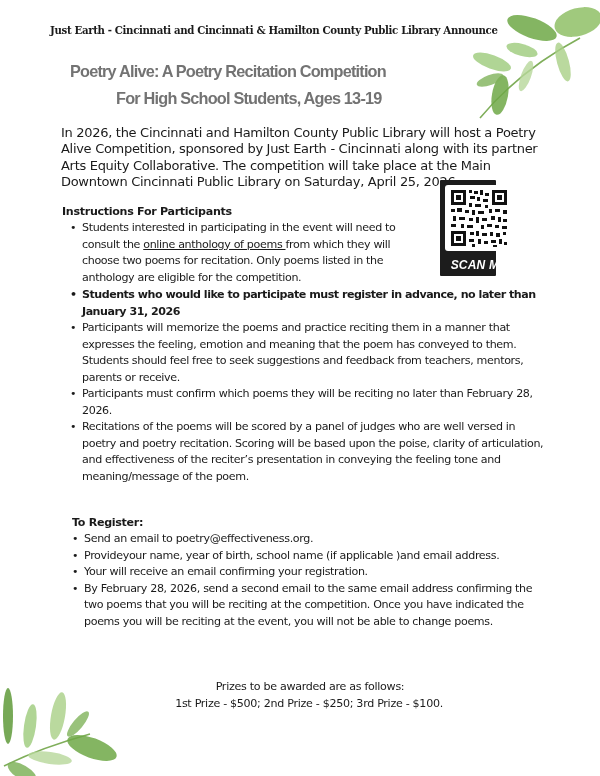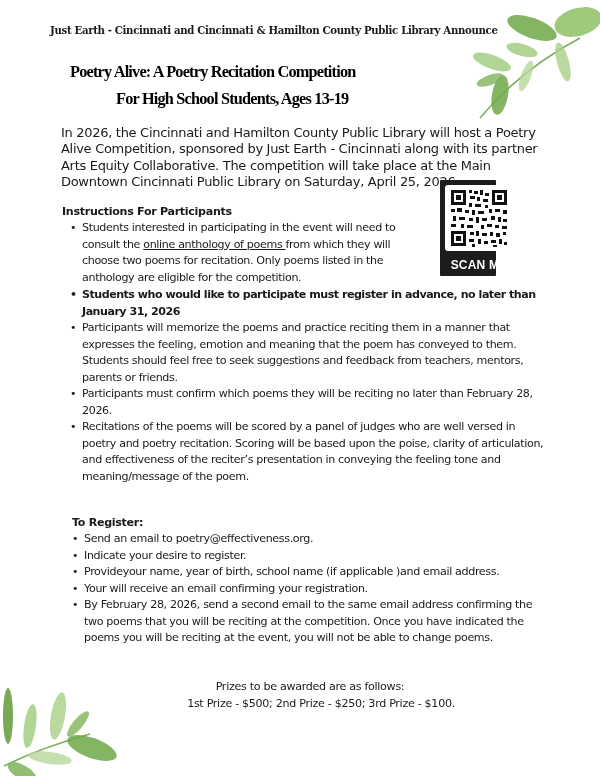--- a/index.html
+++ b/index.html
@@ -6,21 +6,21 @@
     body {
       width: 600px; height: 776px; background: #ffffff; position: relative; overflow: hidden;
       font-family: "DejaVu Sans", sans-serif; color: #1a1a1a;
     }
     .announce {
       position: absolute; left: 50px; top: 24px; width: 420px;
       font-family: "DejaVu Serif", serif; font-weight: bold; font-size: 10.2px; letter-spacing: -0.35px; color: #1b1b1b;
       white-space: nowrap;
     }
     .title1, .title2 {
-      position: absolute; font-family: Liberation Serif, serif; font-weight: bold; color: #000000; white-space: nowrap;
+      position: absolute; font-family: Liberation Sans, sans-serif; font-weight: bold; color: #737373; white-space: nowrap;
       letter-spacing: -0.8px;
     }
     .title1 { left: 70px; top: 62px; font-size: 16.3px; }
     .title2 { left: 116px; top: 89px; font-size: 16.3px; }
     .intro {
       position: absolute; left: 61px; top: 125px; width: 485px;
       font-size: 13px; line-height: 16.4px; letter-spacing: -0.3px;
     }
     .section-head {
       position: absolute; font-weight: bold; font-size: 11.1px; letter-spacing: -0.3px;
@@ -38,24 +38,24 @@
     .instr1 { left: 70px; top: 220px; width: 350px; }
     .instr2 { left: 70px; top: 287px; width: 480px; }
     .instr2 li.bold { font-weight: bold; letter-spacing: -0.5px; }
     .reg-list { left: 72px; top: 531px; width: 480px; }
     .underline { text-decoration: underline; margin-top: 44px; }
     .prizes {
       position: absolute; left: 60px; width: 480px; text-align: center;
       font-size: 11.1px; letter-spacing: -0.3px;
     }
     .prizes-head { top: 680px; left: 70px; }
-    .prizes-line { top: 697px; left: 81px; }
+    .prizes-line { top: 697px; left: 69px; }
     .qr {
       position: absolute; left: 440px; top: 180px; width: 56px; height: 96px;
-      background: #1c1c1c; border-radius: 1px;
+      background: #1c1c1c; border-radius: 1px; font-style: italic;
     }
     .qr-inner {
       position: absolute; left: 5px; top: 5px; width: 68px; height: 66px; background: #fff; border-radius: 3px;
     }
     .qr-label {
       position: absolute; left: 0; bottom: 4px; width: 78px; text-align: center; color: #fff;
       font-family: "Liberation Sans", sans-serif; font-size: 12px; font-weight: bold; letter-spacing: 0.2px;
     }
     .leaf-tr { position: absolute; left: 460px; top: 0; width: 140px; height: 120px; }
     .leaf-bl { position: absolute; left: 0; top: 676px; width: 120px; height: 100px; }
@@ -148,30 +148,29 @@
 </div>
 
 <div class="section-head instr-head">Instructions For Participants</div>
 
 <ul class="bullets instr1">
   <li><span>Students interested in participating in the event will need to consult the </span><a class="underline">online anthology of poems </a><span>from which they will choose two poems for recitation. Only poems listed in the anthology are eligible for the competition.</span></li>
 </ul>
 
 <ul class="bullets instr2">
   <li class="bold">Students who would like to participate must register in advance, no later than January 31, 2026</li>
-  <li>Participants will memorize the poems and practice reciting them in a manner that expresses the feeling, emotion and meaning that the poem has conveyed to them. Students should feel free to seek suggestions and feedback from teachers, mentors, parents or friends.</li>
+  <li>Participants will memorize the poems and practice reciting them in a manner that expresses the feeling, emotion and meaning that the poem has conveyed to them. Students should feel free to seek suggestions and feedback from teachers, mentors, parents or receive.</li>
   <li>Participants must confirm which poems they will be reciting no later than February 28, 2026.</li>
   <li>Recitations of the poems will be scored by a panel of judges who are well versed in poetry and poetry recitation. Scoring will be based upon the poise, clarity of articulation, and effectiveness of the reciter’s presentation in conveying the feeling tone and meaning/message of the poem.</li>
 </ul>
 
 <div class="section-head reg-head">To Register:</div>
 
 <ul class="bullets reg-list">
   <li>Send an email to poetry@effectiveness.org.</li>
-  <li>Indicate your desire to register.</li>
   <li>Provideyour name, year of birth, school name (if applicable )and email address.</li>
   <li>Your will receive an email confirming your registration.</li>
   <li>By February 28, 2026, send a second email to the same email address confirming the two poems that you will be reciting at the competition. Once you have indicated the poems you will be reciting at the event, you will not be able to change poems.</li>
 </ul>
 
 <div class="prizes prizes-head">Prizes to be awarded are as follows:</div>
 <div class="prizes prizes-line">1st Prize - $500; 2nd Prize - $250; 3rd Prize - $100.</div>
 
 <svg class="leaf-bl" viewBox="0 0 120 100">
   <path d="M4 90 Q40 72 90 58" stroke="#7fae5a" stroke-width="1.6" fill="none"></path>

